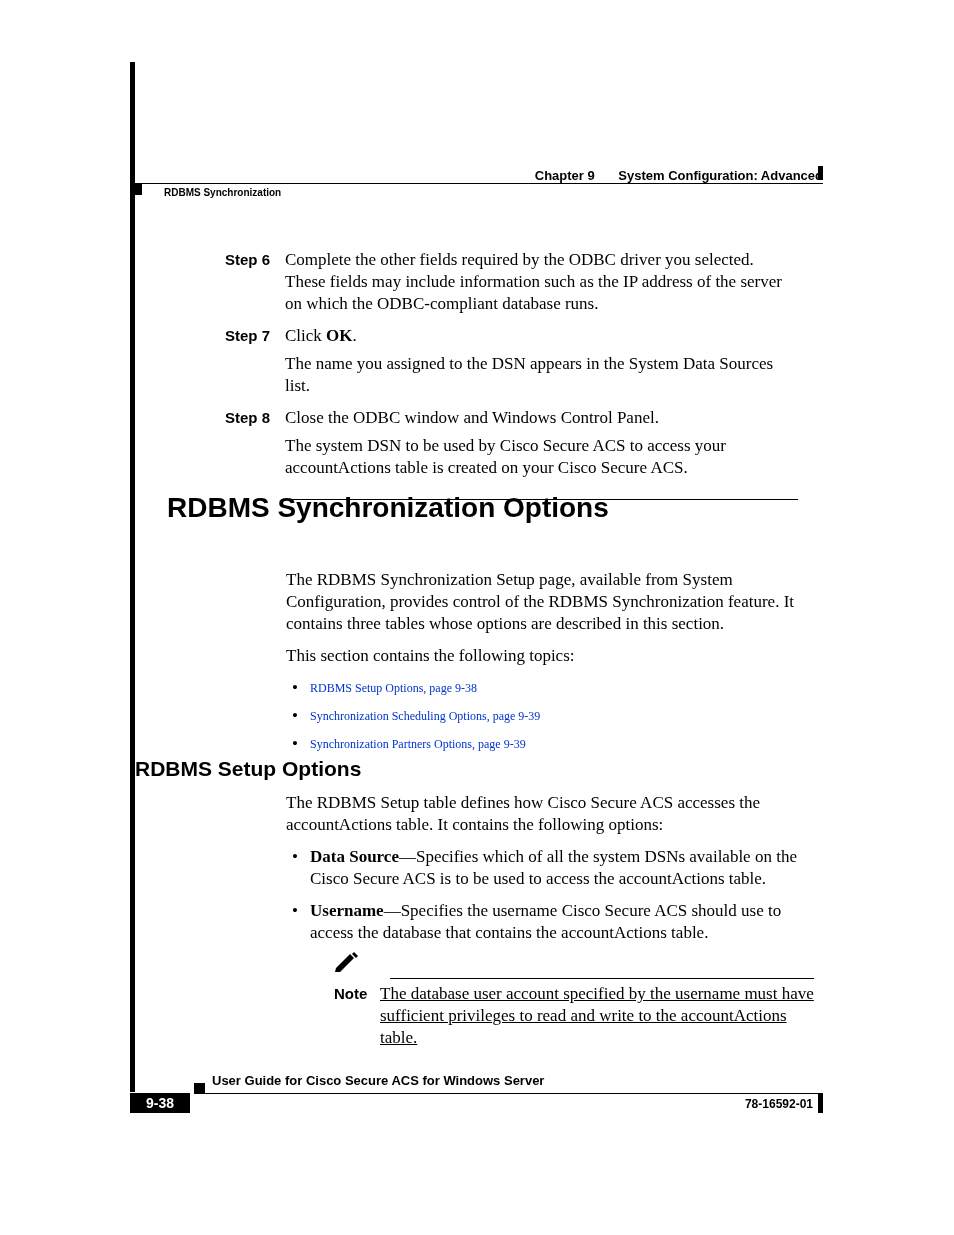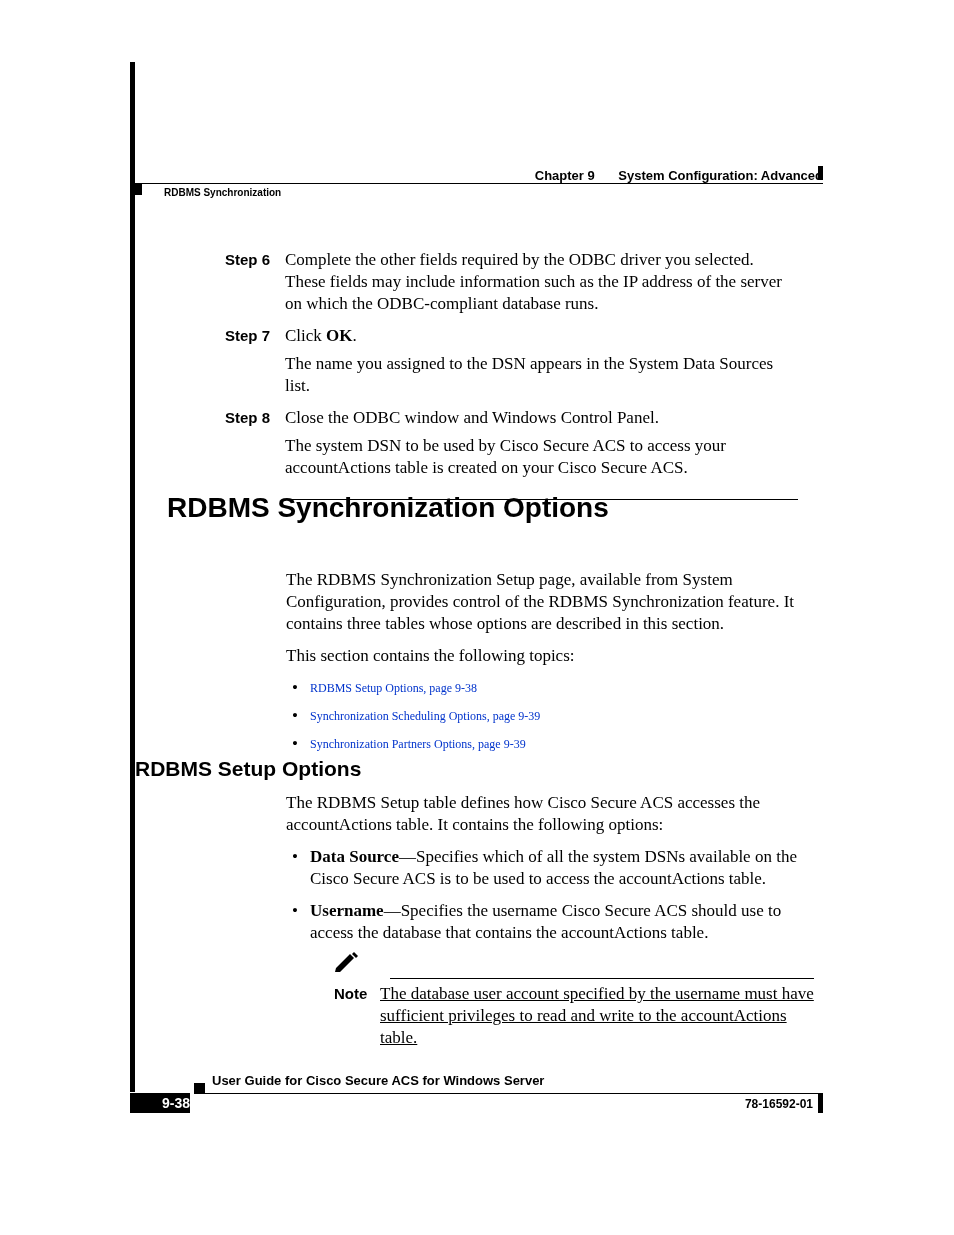--- a/index.html
+++ b/index.html
@@ -233,21 +233,21 @@
     position: absolute;
     left: 0;
     top: 20px;
     width: 60px;
     height: 20px;
     background: #000;
     color: #fff;
     font-family: Arial, Helvetica, sans-serif;
     font-weight: bold;
     font-size: 14px;
-    text-align: right;
+    text-align: center;
     line-height: 20px;
   }
   .footer-spine {
     position: absolute;
     left: 0;
     top: -1011px;
     width: 5px;
     height: 1030px;
     background: #000;
   }

